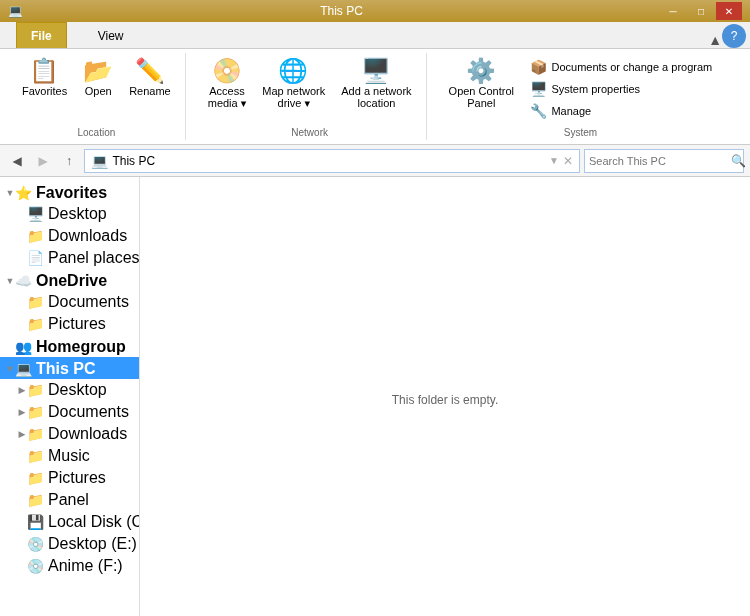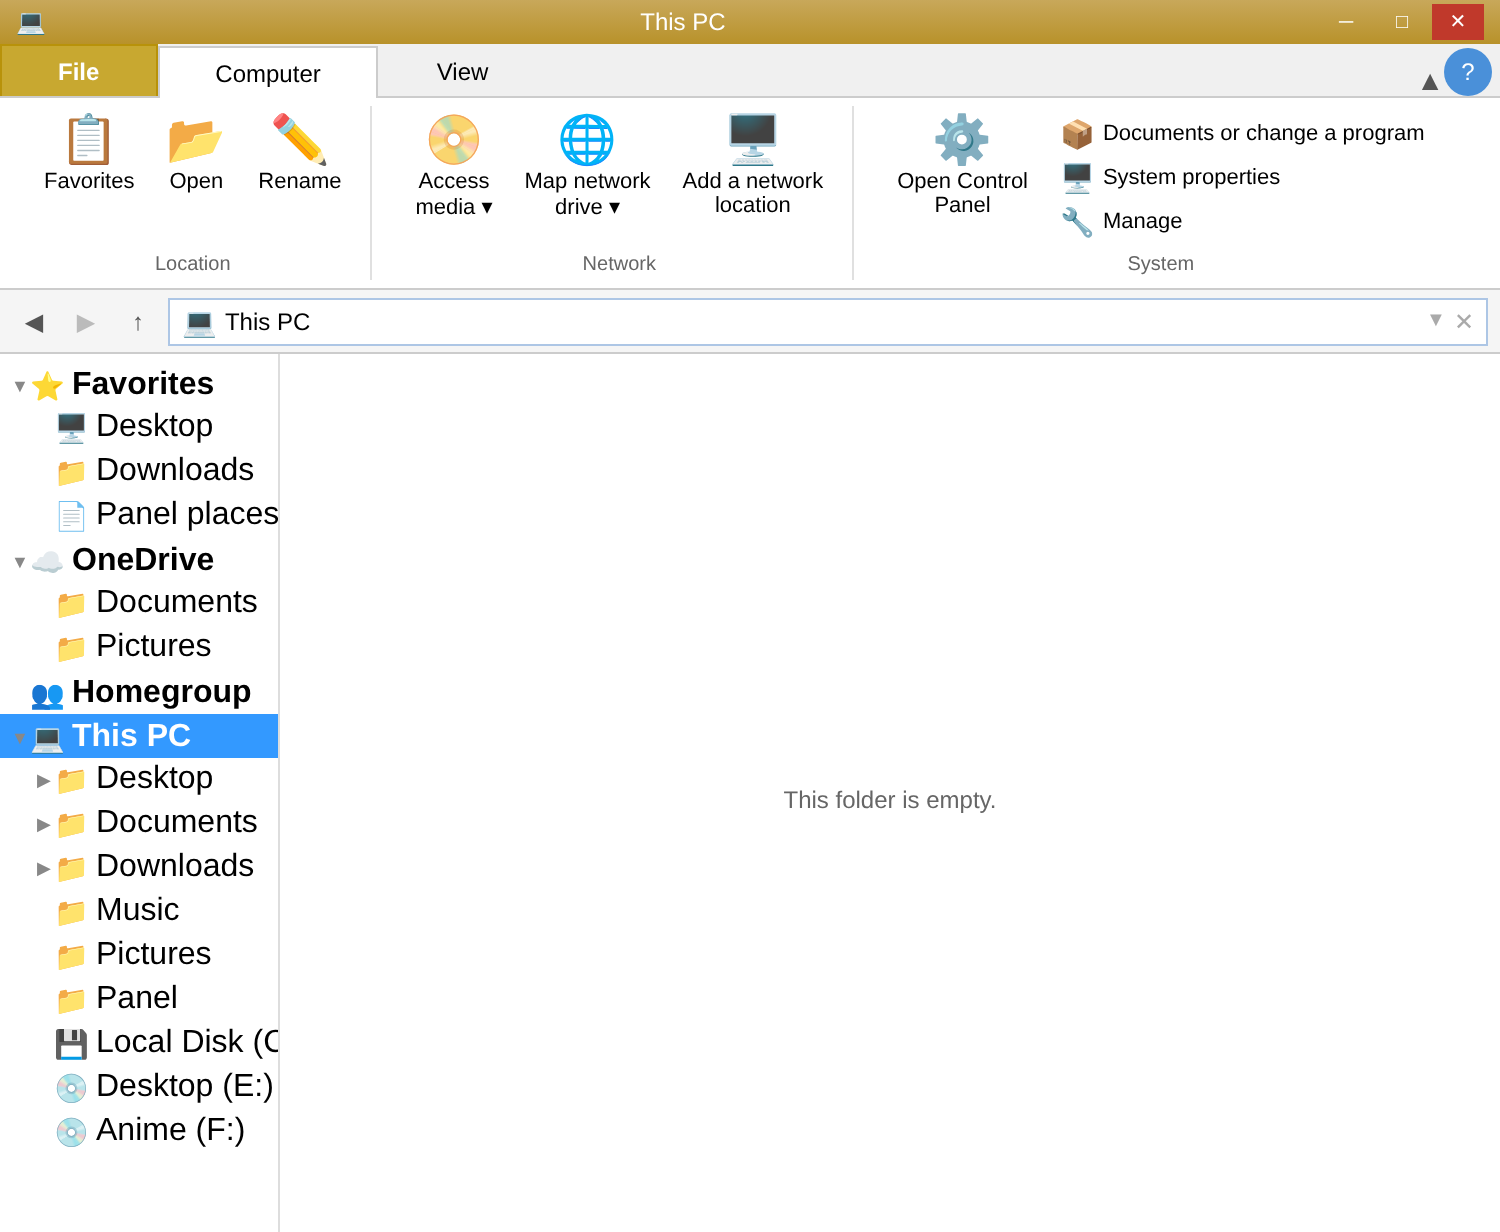--- a/index.html
+++ b/index.html
@@ -25,28 +25,28 @@
     }
     .win-btn.close { background: #c0392b; }
     .title-left { display: flex; align-items: center; gap: 4px; }
     .ribbon-tabs {
       display: flex;
       background: #f0f0f0;
       border-bottom: 1px solid #ccc;
       align-items: flex-end;
     }
     .ribbon-tab {
-      padding: 4px 28px;
+      padding: 4px 14px;
       font-size: 12px;
       cursor: pointer;
       border: 1px solid transparent;
       border-bottom: none;
       background: transparent;
       height: 26px;
-      display: flex; align-items: center;
+      display: flex; align-items: center; margin-left: 16px;
     }
     .ribbon-tab.active {
       background: #fff;
       border-color: #ccc;
       border-bottom-color: #fff;
       color: #000;
       position: relative;
       top: 1px;
       z-index: 1;
     }
@@ -253,21 +253,20 @@
   <div class="title">This PC</div>
   <div class="win-controls">
     <button class="win-btn">─</button>
     <button class="win-btn">□</button>
     <button class="win-btn close">✕</button>
   </div>
 </div>
 
 <div class="ribbon-tabs">
   <button class="ribbon-tab file">File</button>
-  <button class="ribbon-tab active">Computer</button>
   <button class="ribbon-tab">View</button>
   <div style="flex:1"></div>
   <span class="ribbon-chevron">▲</span>
   <span style="width:24px;height:24px;border-radius:50%;background:#4a90d9;color:#fff;display:flex;align-items:center;justify-content:center;font-size:12px;cursor:pointer;margin-right:4px;">?</span>
 </div>
 
 <div class="ribbon-content">
 
   <div class="ribbon-group">
     <div class="ribbon-group-items">
@@ -333,20 +332,24 @@
 <div class="address-bar">
   <button class="nav-btn">◀</button>
   <button class="nav-btn disabled">▶</button>
   <button class="nav-btn">↑</button>
   <div class="address-path">
     <span class="address-path-icon">💻</span>
     <span>This PC</span>
     <span style="margin-left:auto;color:#aaa;font-size:10px;">▼</span>
     <span style="margin-left:4px;color:#aaa;font-size:12px;">✕</span>
   </div>
+  <div class="search-box">
+    <input class="search-input" type="text" placeholder="Search This PC" style="">
+    <span>🔍</span>
+  </div>
 </div>
 
 <div class="main-container">
 
   <div class="sidebar">
 
     <div class="tree-item tree-section">
       <span class="tree-expander expanded"></span>
       <span class="tree-icon icon-star">⭐</span>
       <span class="tree-label">Favorites</span>

